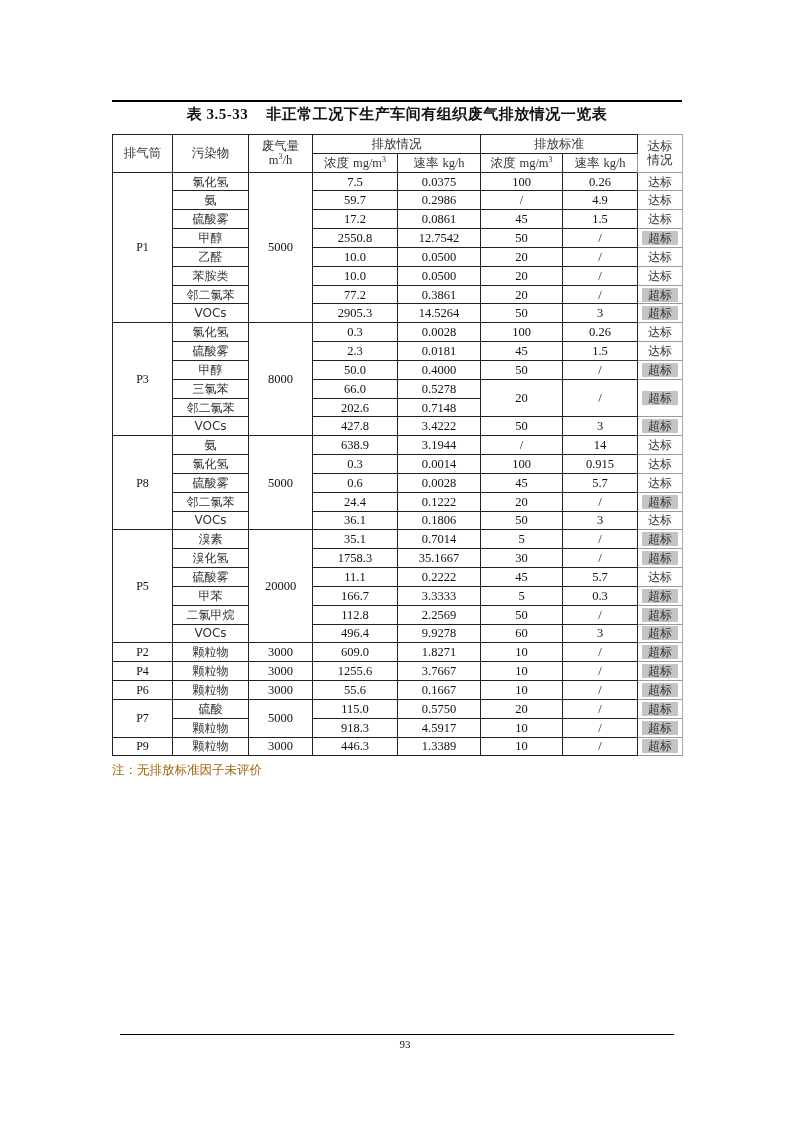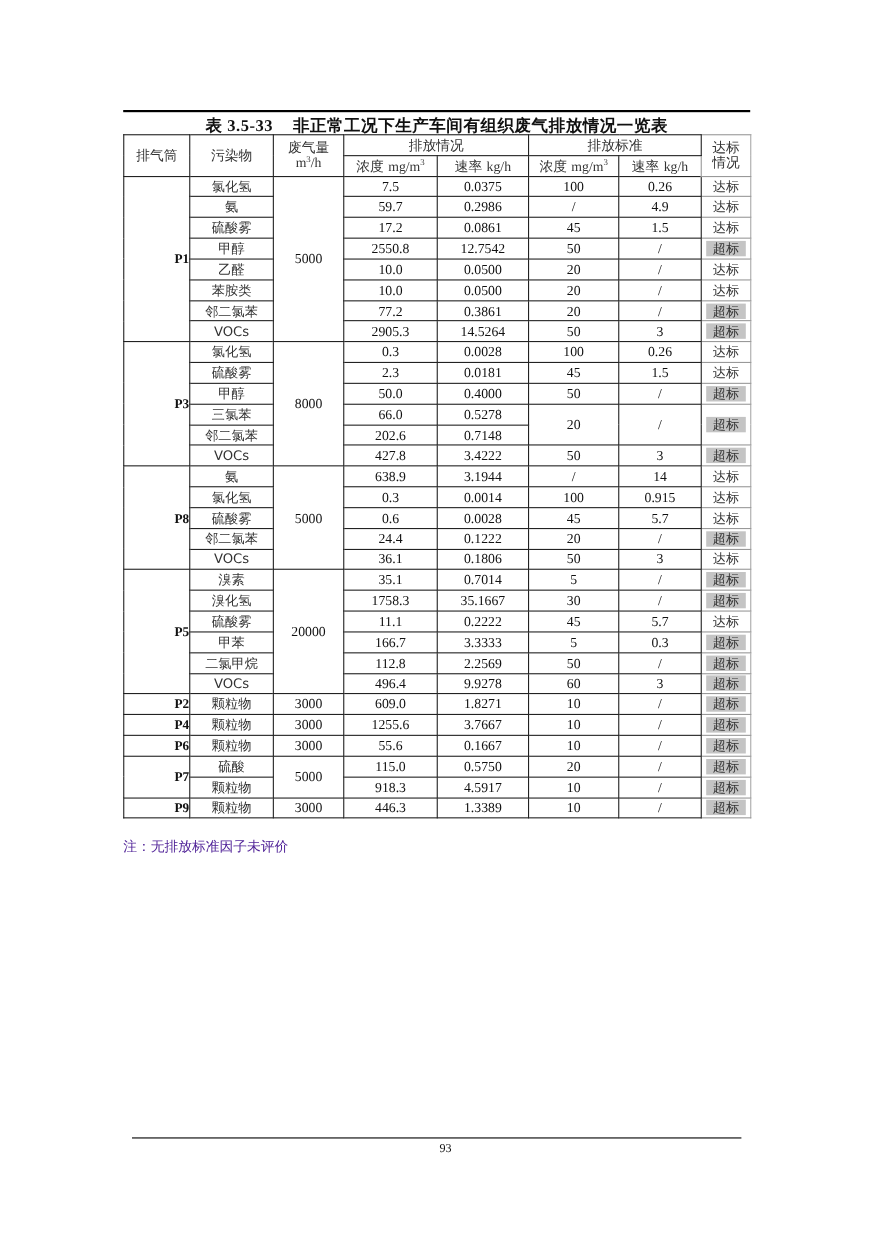--- a/index.html
+++ b/index.html
@@ -7,34 +7,34 @@
          font-family: "DejaVu Serif", "Liberation Serif", serif; color: #111; }
   .running-header { position: absolute; left: 112px; top: 66px; width: 570px;
          text-align: center; font-size: 11px; line-height: 15px; color: #222;
          font-family: "DejaVu Sans", "Liberation Sans", sans-serif; }
   .header-rule { position: absolute; left: 112px; top: 100px; width: 570px; height: 0;
          border-top: 2px solid #000; }
   .table-title { position: absolute; left: 112px; top: 104px; width: 570px; text-align: center;
          font-size: 15px; font-weight: bold; line-height: 20px; letter-spacing: 0.5px;
          font-family: "DejaVu Sans", "Liberation Sans", sans-serif; }
   .table-title .num { font-family: "Liberation Serif", "DejaVu Serif", serif; margin-right: 18px; }
-  table.data { position: absolute; left: 112px; top: 122px; width: 570px;
+  table.data { position: absolute; left: 112px; top: 134px; width: 570px;
          border-collapse: collapse; table-layout: fixed; font-size: 12px; }
   table.data td, table.data th { border: 1px solid #222; text-align: center; vertical-align: middle;
          padding: 0; height: 17.84px; line-height: 14px; font-weight: normal; overflow: hidden; white-space: nowrap; }
   table.data th { font-family: "DejaVu Sans", "Liberation Sans", sans-serif; font-size: 12.5px; color: #333; }
   table.data td.pollutant, table.data td.status { font-family: "DejaVu Sans", "Liberation Sans", sans-serif; color: #333; font-size: 12px; }
-  table.data td.stack { font-weight: bold; font-family: "Liberation Serif", "DejaVu Serif", serif; text-align: right; }
+  table.data td.stack { font-weight: normal; font-family: "Liberation Serif", "DejaVu Serif", serif; }
   table.data td.num, table.data td.flow { font-family: "Liberation Serif", "DejaVu Serif", serif; font-size: 12.5px; }
   table.data .lastcol { border-left-color: #999; border-right-color: #aaa; }
   table.data tr td.lastcol, table.data tr th.lastcol { border-top-color: #999; border-bottom-color: #999; }
   .exceed { background: #c4c4c4; padding: 0 6px; }
   .unit { font-family: "Liberation Serif", "DejaVu Serif", serif; }
   sup { font-size: 8px; line-height: 0; vertical-align: super; }
-  .note { position: absolute; left: 112px; top: 762px; font-size: 12.5px; color: #4c1d95;
+  .note { position: absolute; left: 112px; top: 762px; font-size: 12.5px; color: #a16207;
          font-family: Liberation Serif, serif; }
   .footer-rule { position: absolute; left: 120px; top: 1034px; width: 554px; height: 0; border-top: 1px solid #000; }
   .page-number { position: absolute; left: 120px; top: 1038px; width: 570px; text-align: center;
          font-size: 11px; font-family: "Liberation Serif", "DejaVu Serif", serif; }
 </style>
 </head>
 <body>
 
 <div class="running-header">
 </div>

